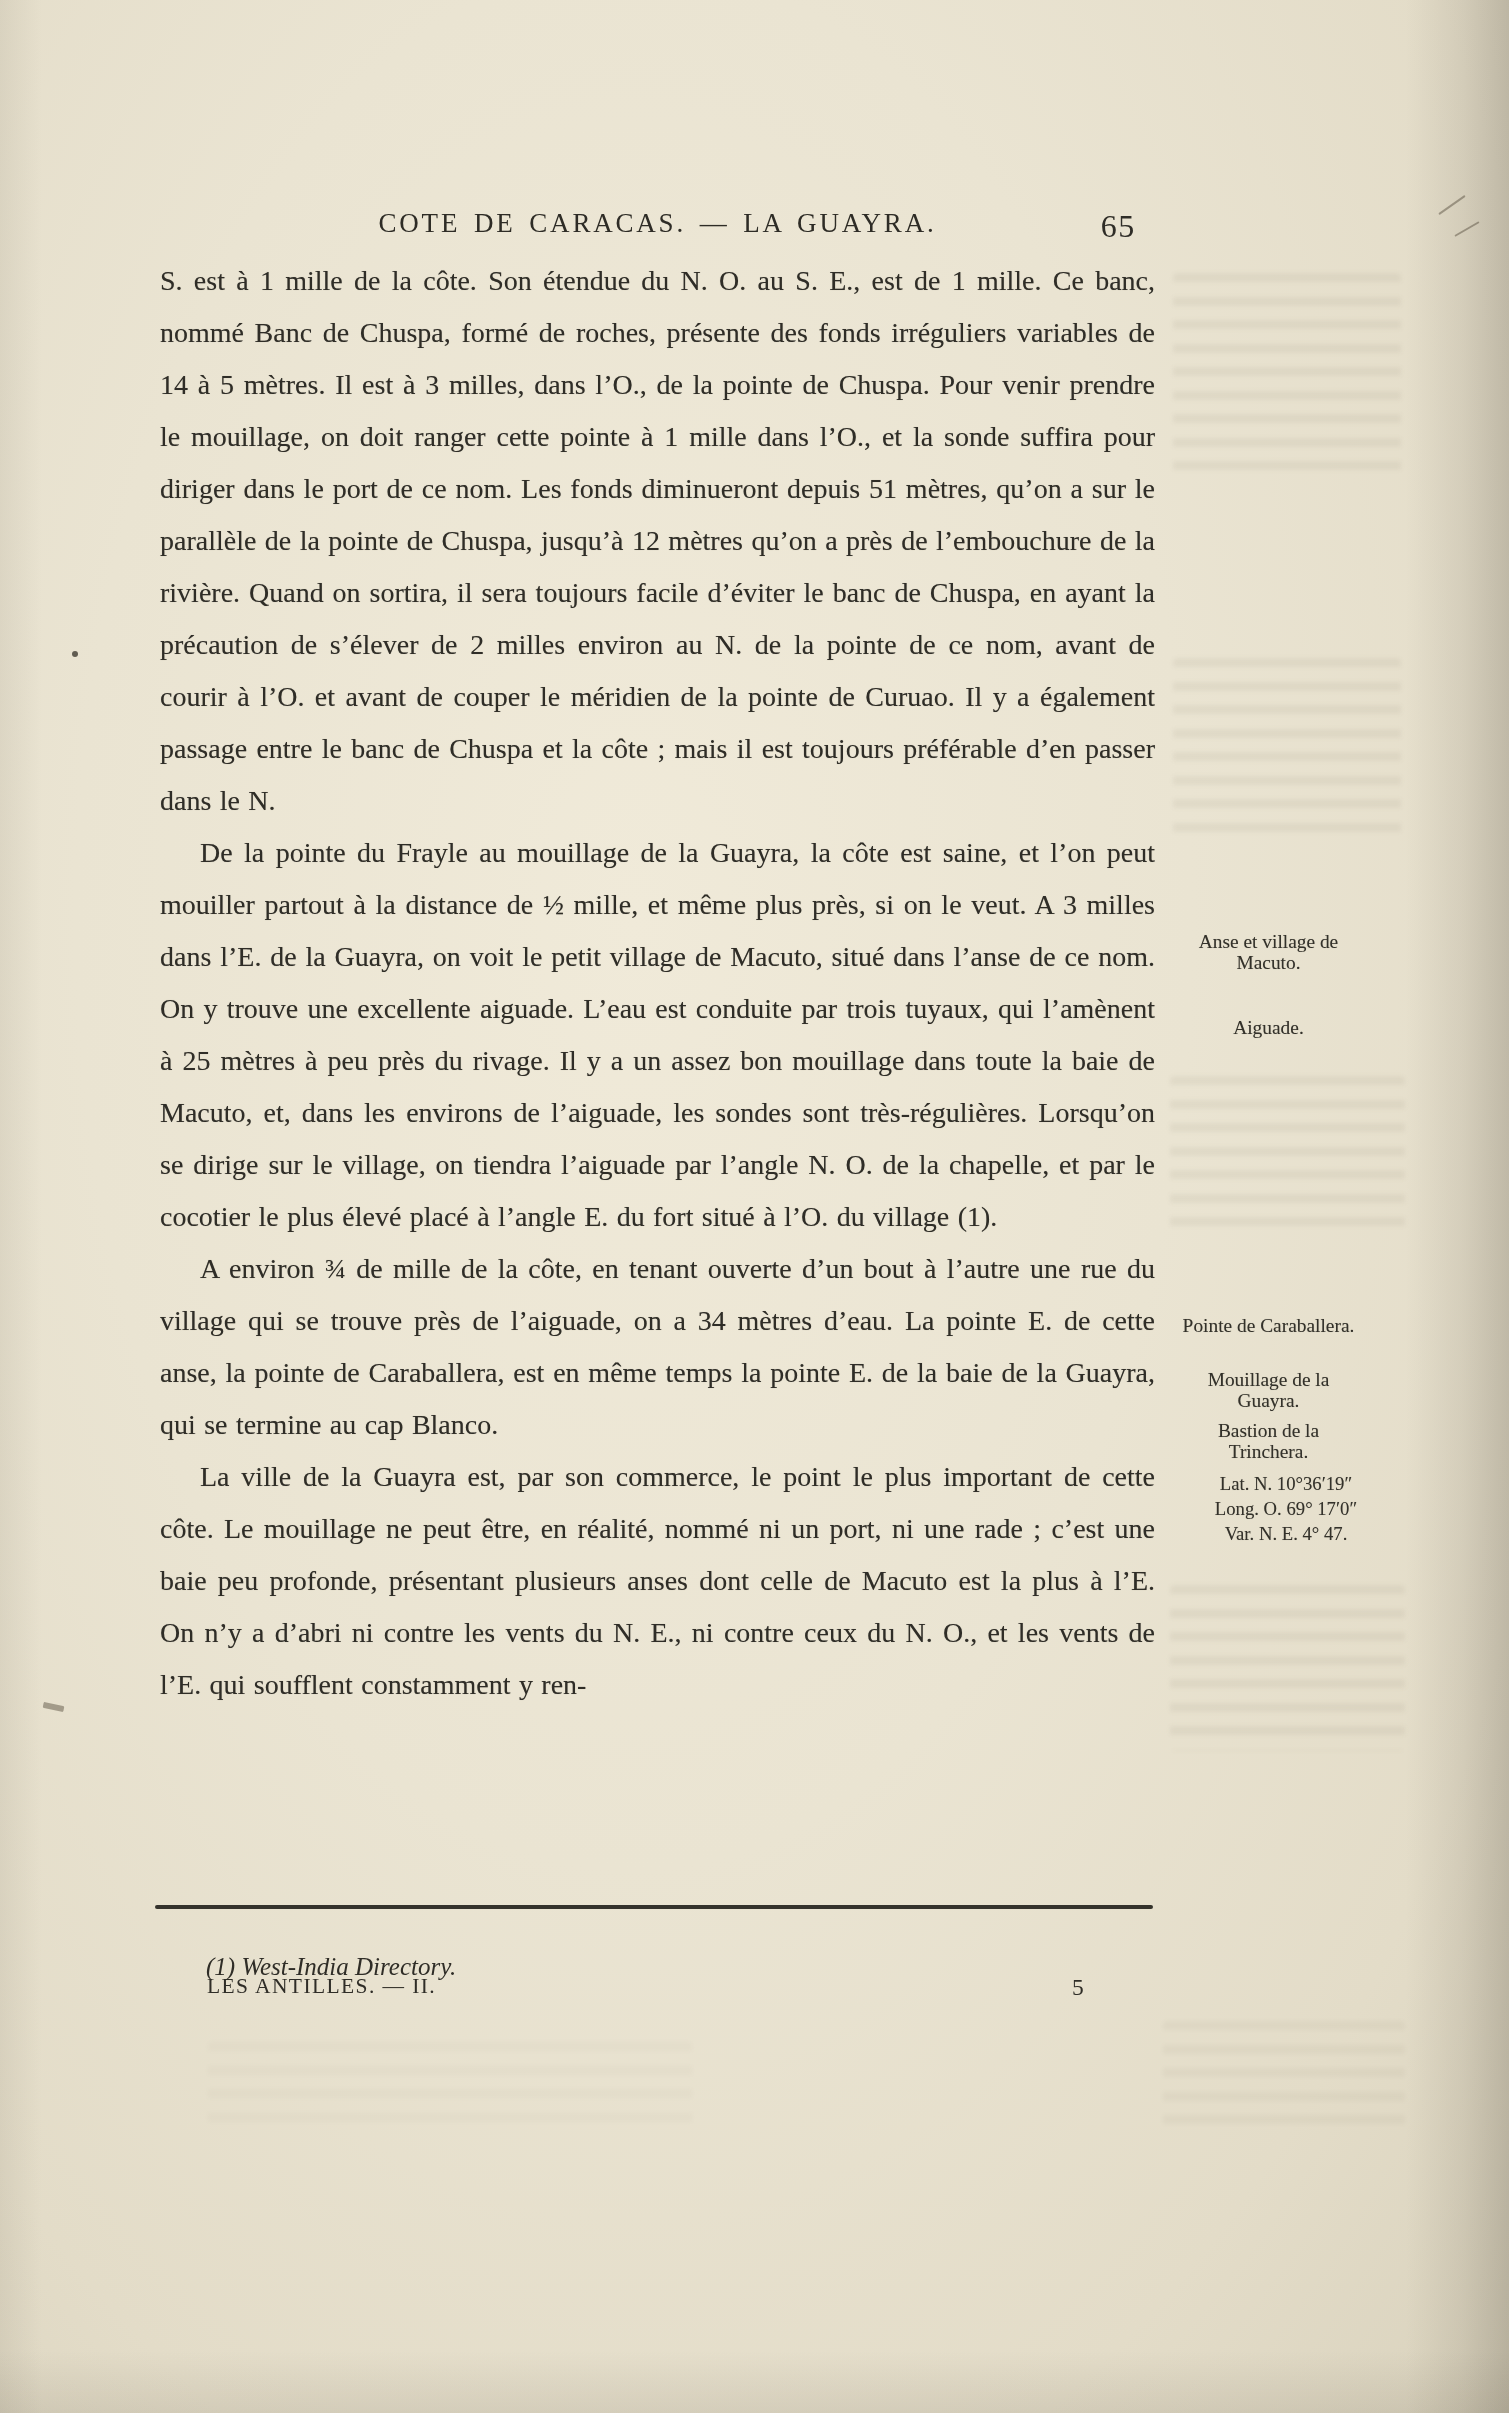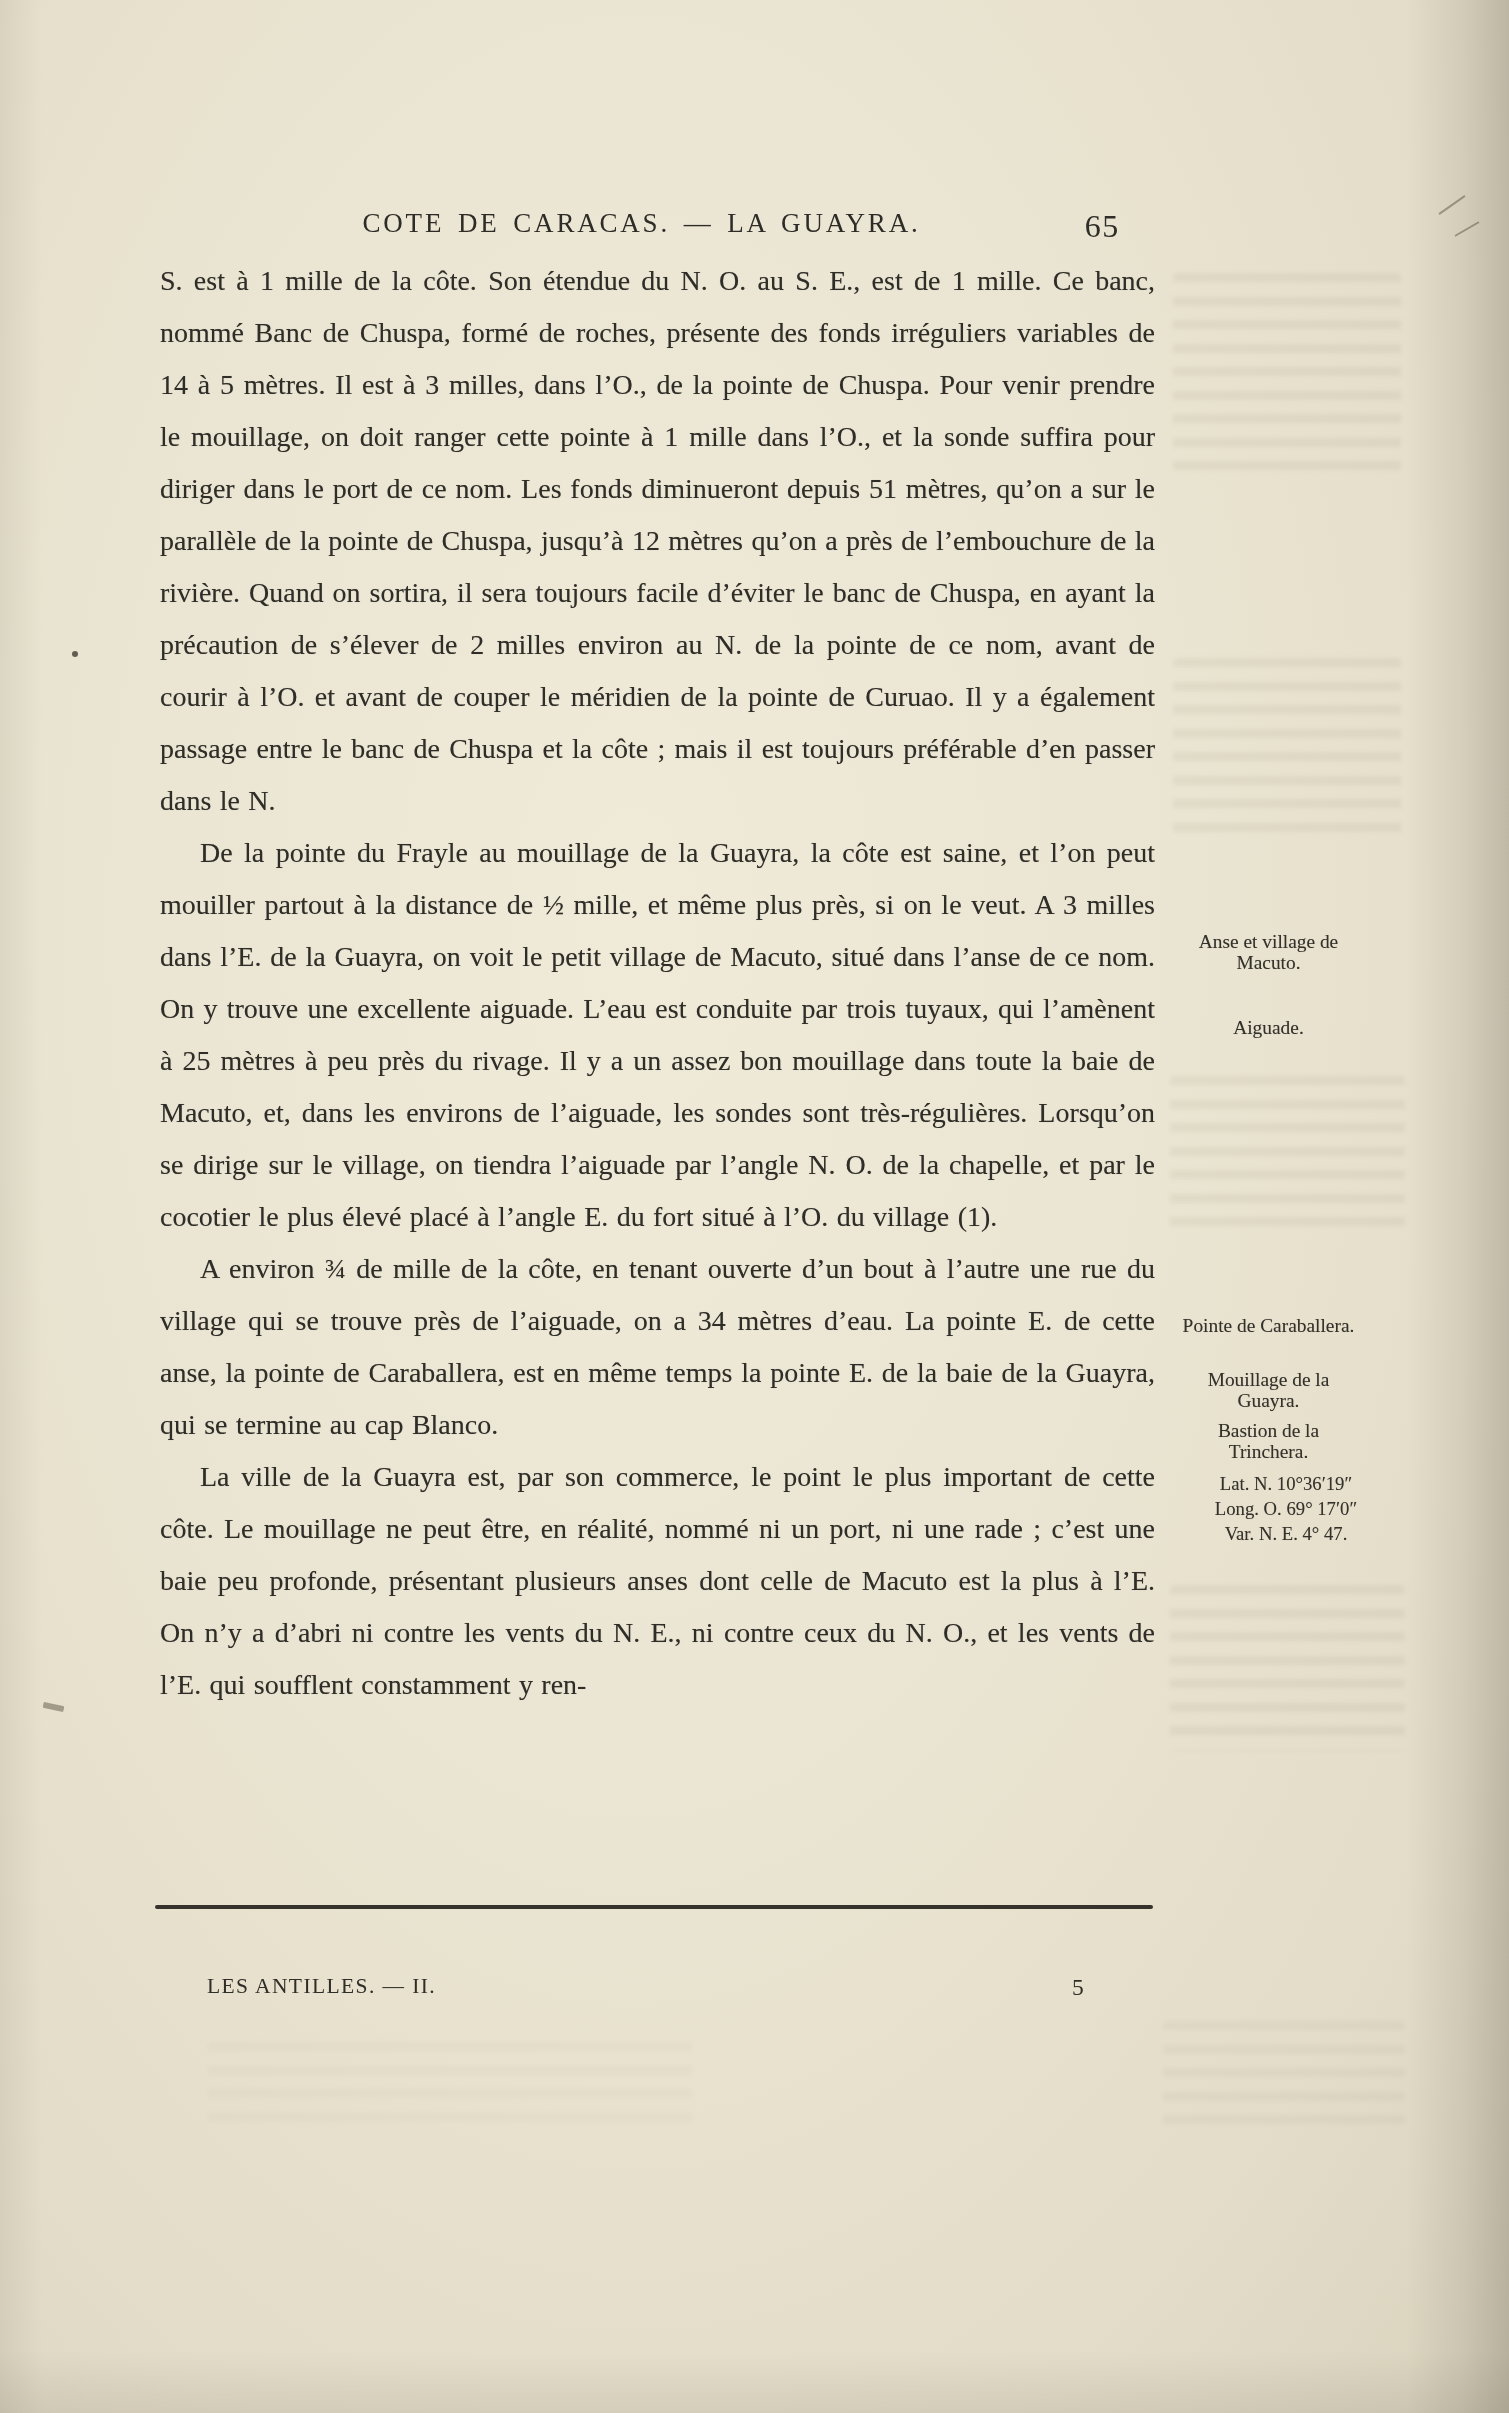--- a/index.html
+++ b/index.html
@@ -44,21 +44,21 @@
     opacity: .55;
     border-radius: 4.2px;
   }
 
   .speck { position: absolute; background: rgba(45,40,32,.72); border-radius: 50%; }
   .scratch { position: absolute; background: rgba(80,72,56,.45); border-radius: 1.4px; }
 
   
   .page-header {
     position: absolute;
-    top: 208px; left: 144px; width: 995px;
+    top: 208px; left: 160px; width: 995px;
     height: 35px;
   }
   .running-title {
     display: block;
     text-align: center;
     font-size: 27px;
     letter-spacing: 2.8px;
     word-spacing: 4.2px;
     color: #2e2c26;
   }
@@ -153,20 +153,21 @@
   <div class="margin-note" style="top:931px;">Anse et village de Macuto.</div>
   <div class="margin-note" style="top:1017px;">Aiguade.</div>
   <div class="margin-note" style="top:1315px;">Pointe de Caraballera.</div>
   <div class="margin-note" style="top:1369px;">Mouillage de la Guayra.</div>
   <div class="margin-note" style="top:1420px;">Bastion de la Trinchera.</div>
   <div class="margin-note coord" style="top:1471px;">Lat. N. 10°36′19″</div>
   <div class="margin-note coord" style="top:1496px;">Long. O. 69° 17′0″</div>
   <div class="margin-note coord" style="top:1521px;">Var. N. E. 4° 47.</div>
 
   <div class="footnote-rule"></div>
+  <p class="footnote">(1) West-India Directory.</p>
 
   <footer class="book-footer">
     <span class="sig-left">LES ANTILLES. — II.</span>
     <span class="sig-right">5</span>
   </footer>
 
   <div class="edge-shade-left"></div>
   <div class="edge-shade-right"></div>
   <div class="edge-shade-bottom"></div>
 </div>

